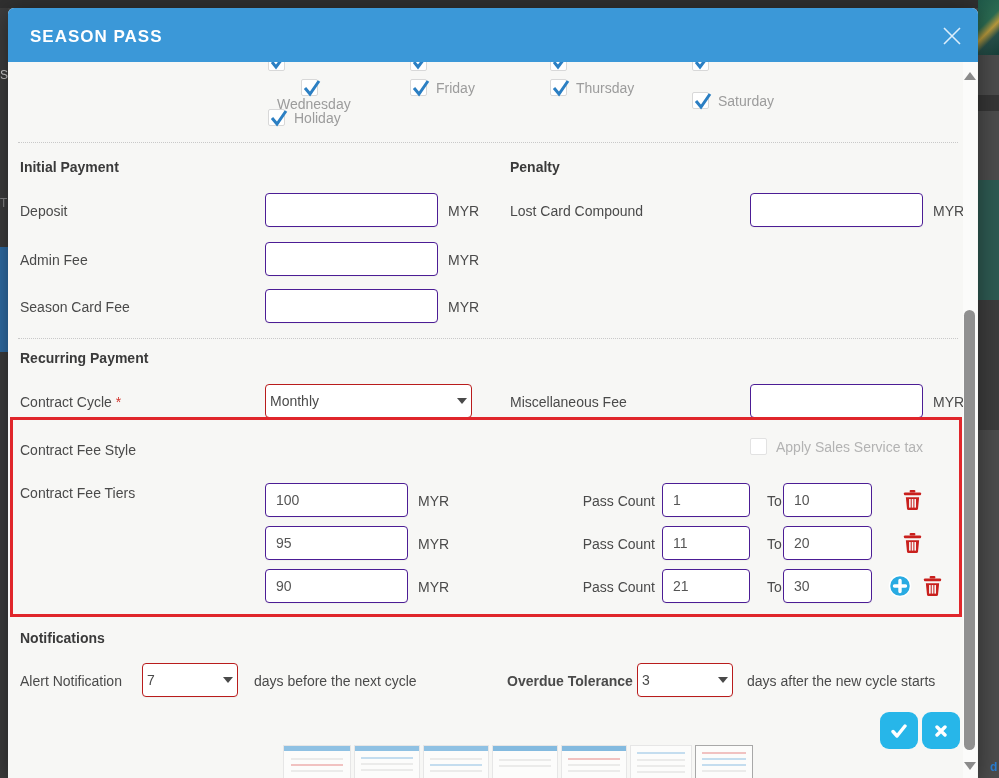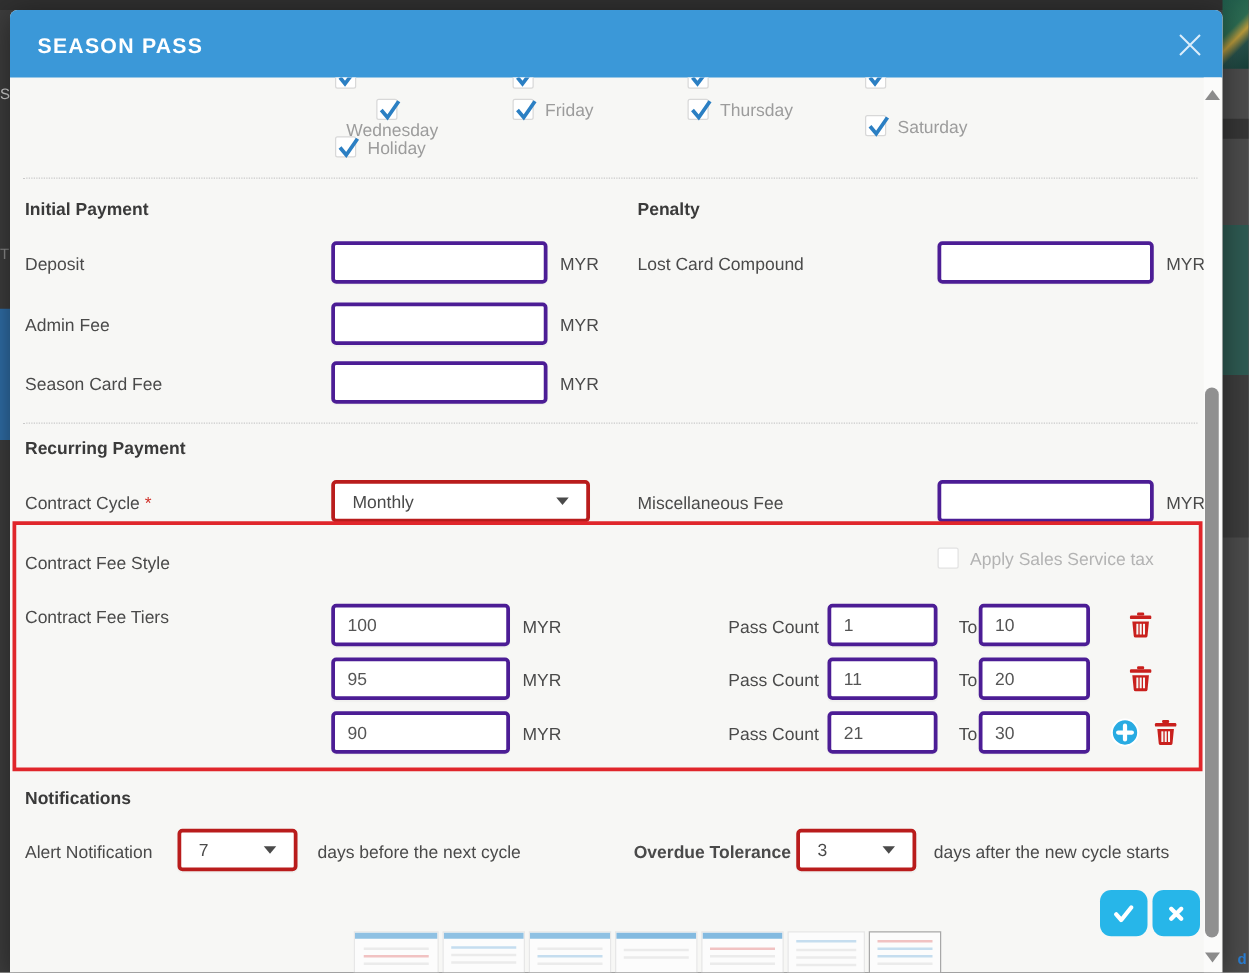--- a/index.html
+++ b/index.html
@@ -18,25 +18,25 @@
   .modal-title { position:absolute; left:22px; top:19px; color:#ffffff; font-weight:bold;
                  font-size:17px; letter-spacing:1px; }
   .close-btn { position:absolute; right:12px; top:14px; width:28px; height:28px; cursor:pointer;
                display:flex; align-items:center; justify-content:center; }
 
   .abs { position:absolute; }
   .label { font-size:14px; color:#4a4a4a; white-space:nowrap; }
   .heading { font-size:14px; font-weight:bold; color:#3a3a3a; white-space:nowrap; }
   .req { color:#d0342c; }
 
-  .txt { border:3px solid #4c1d95; border-radius:4px; background:#fff; height:34px;
+  .txt { border:1px solid #4c1d95; border-radius:4px; background:#fff; height:34px;
          font-family:inherit; font-size:14px; color:#555; padding:0 10px; outline:none;
          box-shadow:0 1px 1px rgba(0,0,0,.03); }
-  .select { border:3px solid #b91c1c; border-radius:4px; background:#fff; height:34px;
-            display:flex; align-items:center; justify-content:space-between; padding:0 14px;
+  .select { border:1px solid #b91c1c; border-radius:4px; background:#fff; height:34px;
+            display:flex; align-items:center; justify-content:space-between; padding:0 4px;
             font-size:14px; color:#4a4a4a; cursor:pointer; box-shadow:0 1px 1px rgba(0,0,0,.03); }
   .caret { width:0; height:0; border-left:5px solid transparent; border-right:5px solid transparent;
            border-top:6px solid #4a4a4a; margin-left:8px; }
 
   .cb-row { display:flex; align-items:center; }
   .cb { width:17px; height:17px; background:#fff; border:1px solid #d8d8d8; border-radius:2px;
         position:relative; flex:0 0 auto; cursor:pointer; }
   .cb svg { position:absolute; left:0px; top:-1px; }
   .cb-label { margin-left:9px; font-size:14px; color:#9c9c9c; white-space:nowrap; }
 

